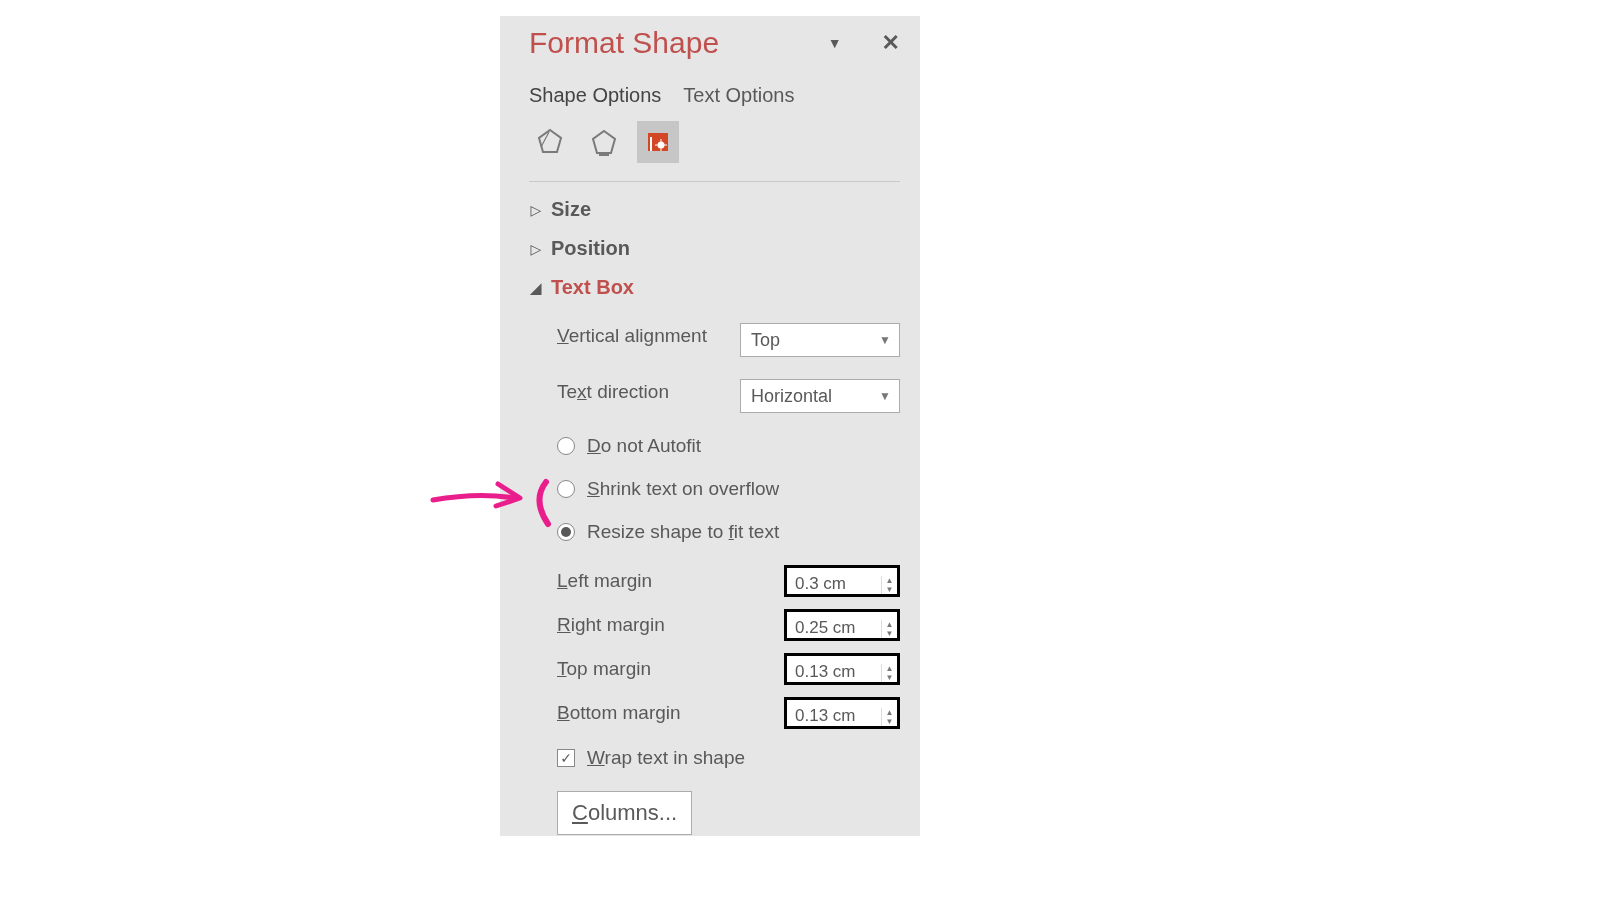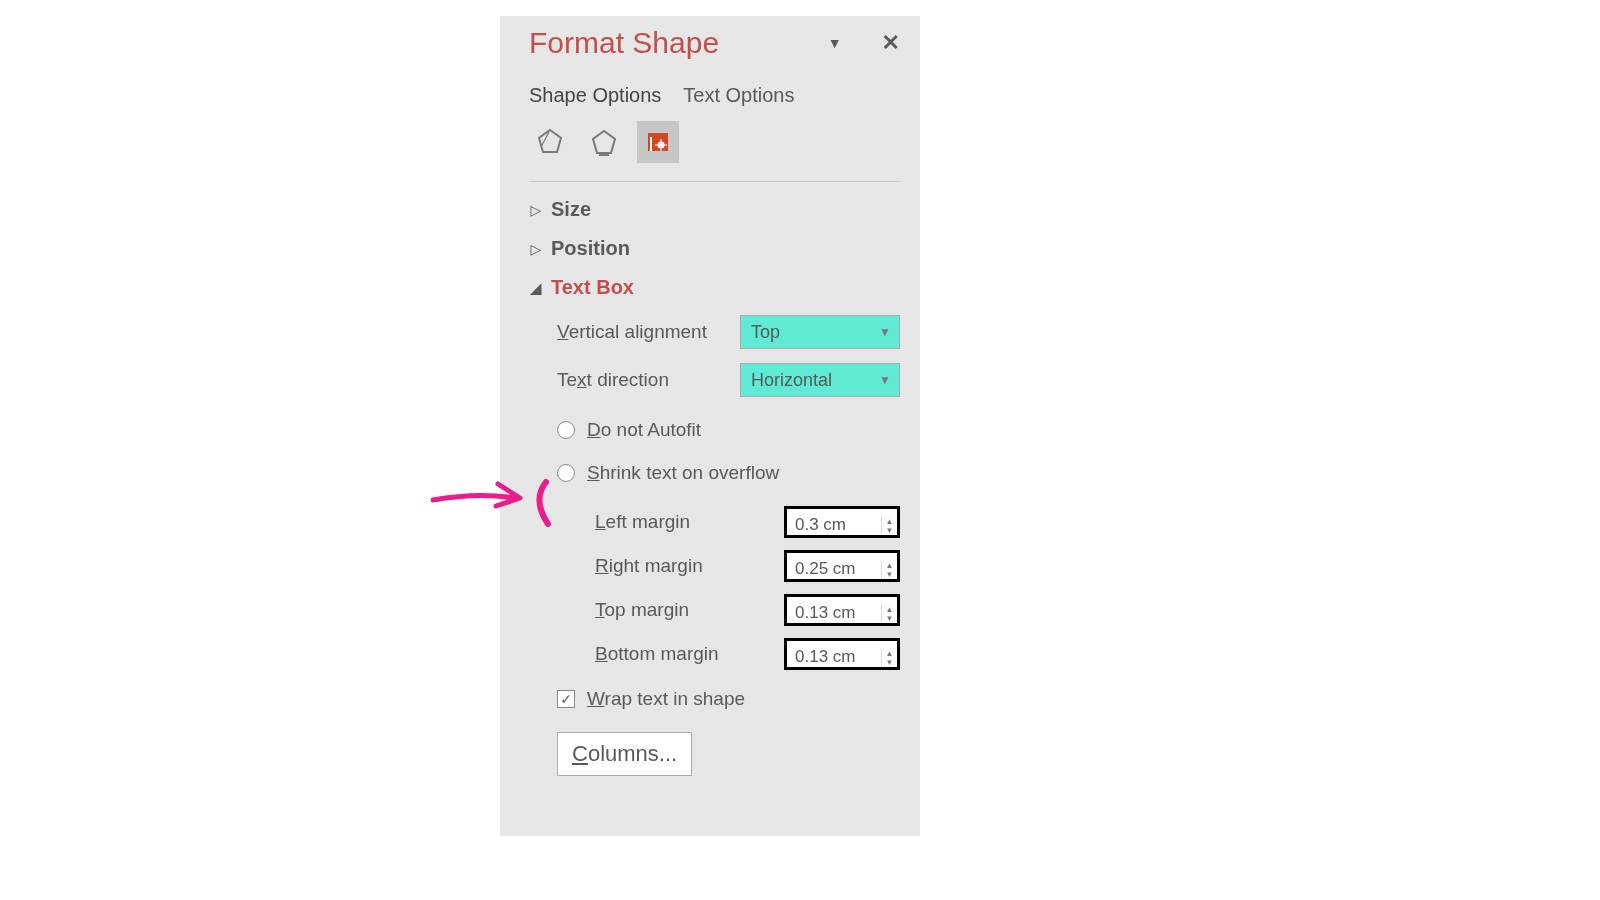--- a/index.html
+++ b/index.html
@@ -44,39 +44,39 @@
   }
   .section-row.expanded { color: #c0504d; font-weight: 700; }
   .tri { font-size: 14px; color: #595959; width: 14px; display:inline-block; text-align:center; }
   .tri.down { color: #595959; }
   .body { margin-left: 28px; margin-top: 16px; color: #595959; font-size: 19px; }
   .control-row {
     display: flex; align-items: center; justify-content: space-between;
     margin-top: 14px;
   }
   .dropdown {
-    width: 160px; height: 34px; background: #5eead4;
+    width: 160px; height: 34px; background: #ffffff;
     border: 1px solid #ababab;
     display: flex; align-items: center; justify-content: space-between;
-    padding: 0 8px 0 10px; font-size: 18px;
+    padding: 0 8px 0 10px; font-size: 18px; margin-top: 8px;
   }
   .radio-group { margin-top: 22px; }
   .radio-row {
     display: flex; align-items: center; gap: 12px;
     margin-top: 21px; font-size: 19px;
   }
   .radio-outer {
     width: 18px; height: 18px; border: 1.5px solid #888; border-radius: 50%;
     display: flex; align-items: center; justify-content: center; background:#fff;
   }
   .radio-inner { width: 10px; height: 10px; border-radius: 50%; background: #595959; }
   .margins { margin-top: 22px; }
   .margin-row {
     display: flex; align-items: center; justify-content: space-between;
-    margin-top: 12px; font-size: 19px; margin-left: 38px;
+    margin-top: 12px; font-size: 19px;
   }
   .spinner {
     width: 116px; height: 32px; background: #fff; border:3px solid #000000;
     display: flex; align-items: flex-end;
   }
   .spinner-val { flex:1; display:flex; align-items:center; padding-left:8px; font-size: 17px; }
   .spinner-btns { width: 16px; display:flex; flex-direction:column; border-left:1px solid #dcdcdc;}
   .spinner-btn { flex:1; display:flex; align-items:center; justify-content:center; font-size:8px; color:#777;}
   .check-row { display:flex; align-items:center; gap:12px; margin-top: 18px; font-size:19px;}
   .checkbox {
@@ -177,20 +177,26 @@
 
     <div class="radio-group">
       <div class="radio-row">
         <span class="radio-outer"></span>
         <span><span class="ul">D</span>o not Autofit</span>
       </div>
       <div class="radio-row">
         <span class="radio-outer"></span>
         <span><span class="ul">S</span>hrink text on overflow</span>
       </div>
+      <div class="radio-row">
+        <span class="radio-outer">
+            <span class="radio-inner"></span>
+          </span>
+        <span>Resize shape to <span class="ul">f</span>it text</span>
+      </div>
     </div>
 
     <div class="margins">
       <div class="margin-row">
         <span><span class="ul">L</span>eft margin</span>
         <div class="spinner">
           <div class="spinner-val">0.3 cm</div>
           <div class="spinner-btns">
             <div class="spinner-btn">▲</div>
             <div class="spinner-btn">▼</div>

